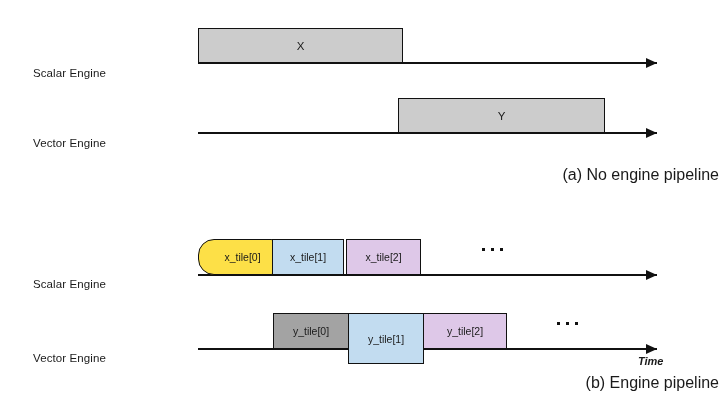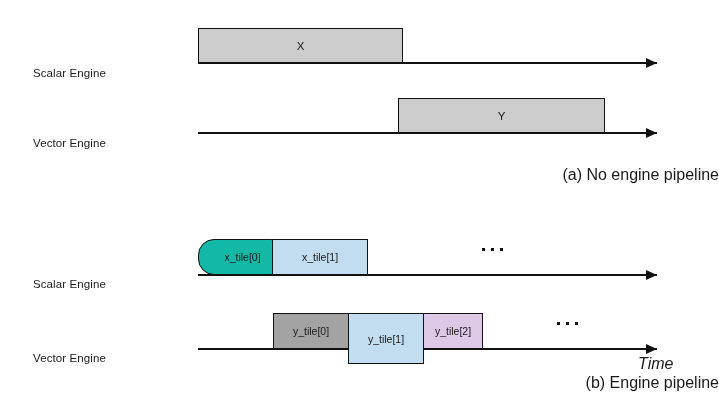--- a/index.html
+++ b/index.html
@@ -32,23 +32,23 @@
     position: absolute;
     font-size: 16px;
     color: #1a1a1a;
     white-space: nowrap;
     text-align: right;
     width: 100%;
     left: 0;
   }
   .axis-name {
     position: absolute;
-    font-size: 16px;
+    font-size: 11px;
     font-style: italic;
-    font-weight: normal;
+    font-weight: bold;
     color: #1a1a1a;
     white-space: nowrap;
   }
 
   
   .axis {
     position: absolute;
     height: 2px;
     background: #111111;
   }
@@ -114,37 +114,38 @@
 
   <div class="block plain" style="left:398px; top:98px; width:207px; height:35px;">Y</div>
 
   <div class="caption" style="top:166px;">(a) No engine pipeline</div>
 
   <div class="engine-label" style="left:33px; top:249px;">Scalar Engine</div>
 
   <div class="axis" style="left:198px; top:274px; width:459px;"></div>
   <div class="axis-head" style="left:646px; top:270px;"></div>
 
-  <div class="block tile" style="left:198px; top:239px; width:89px; height:36px; background:#14b8a6;border-radius:16px;">x_tile[0]</div>
-  <div class="block tile" style="left:272px; top:239px; width:96px; height:36px; background:#c2dcf0;">x_tile[1]</div>
+  <div class="block tile" style="left:198px; top:239px; width:89px; height:36px; background:#fde047;border-radius:16px;">x_tile[0]</div>
+  <div class="block tile" style="left:272px; top:239px; width:72px; height:36px; background:#c2dcf0;">x_tile[1]</div>
+  <div class="block tile" style="left:346px; top:239px; width:75px; height:36px; background:#dec8e8;">x_tile[2]</div>
 
   <div class="ellipsis" style="left:482px; top:248px;">
     <i></i>
       <i></i>
       <i></i>
   </div>
 
   <div class="engine-label" style="left:33px; top:323px;">Vector Engine</div>
 
   <div class="axis" style="left:198px; top:348px; width:459px;"></div>
   <div class="axis-head" style="left:646px; top:344px;"></div>
 
   <div class="block tile" style="left:273px; top:313px; width:76px; height:36px; background:#a3a3a3;">y_tile[0]</div>
   <div class="block tile" style="left:348px; top:313px; width:76px; height:51px; background:#c2dcf0;">y_tile[1]</div>
-  <div class="block tile" style="left:423px; top:313px; width:60px; height:36px; background:#dec8e8;">y_tile[2]</div>
+  <div class="block tile" style="left:423px; top:313px; width:84px; height:36px; background:#dec8e8;">y_tile[2]</div>
 
   <div class="ellipsis" style="left:557px; top:322px;">
     <i></i>
       <i></i>
       <i></i>
   </div>
 
   <div class="axis-name" style="left:638px; top:355px;">Time</div>
 
   <div class="caption" style="top:374px;">(b) Engine pipeline</div>

